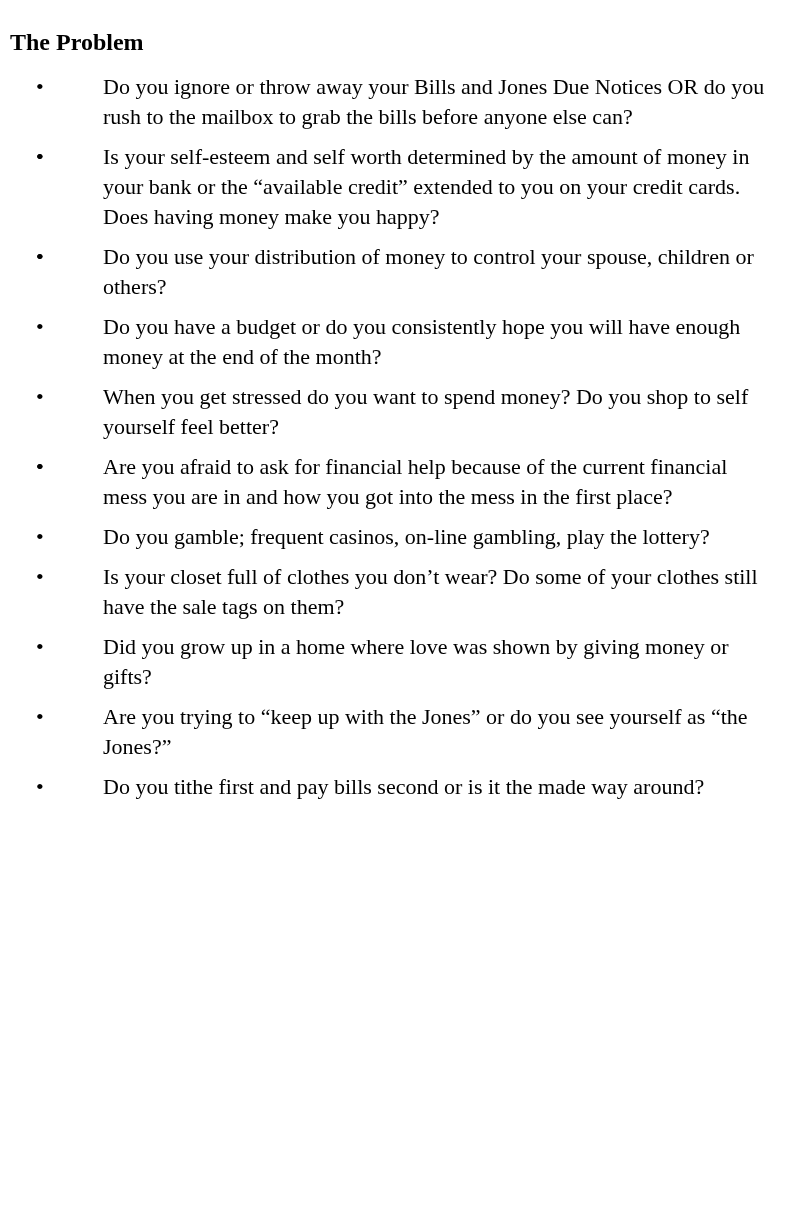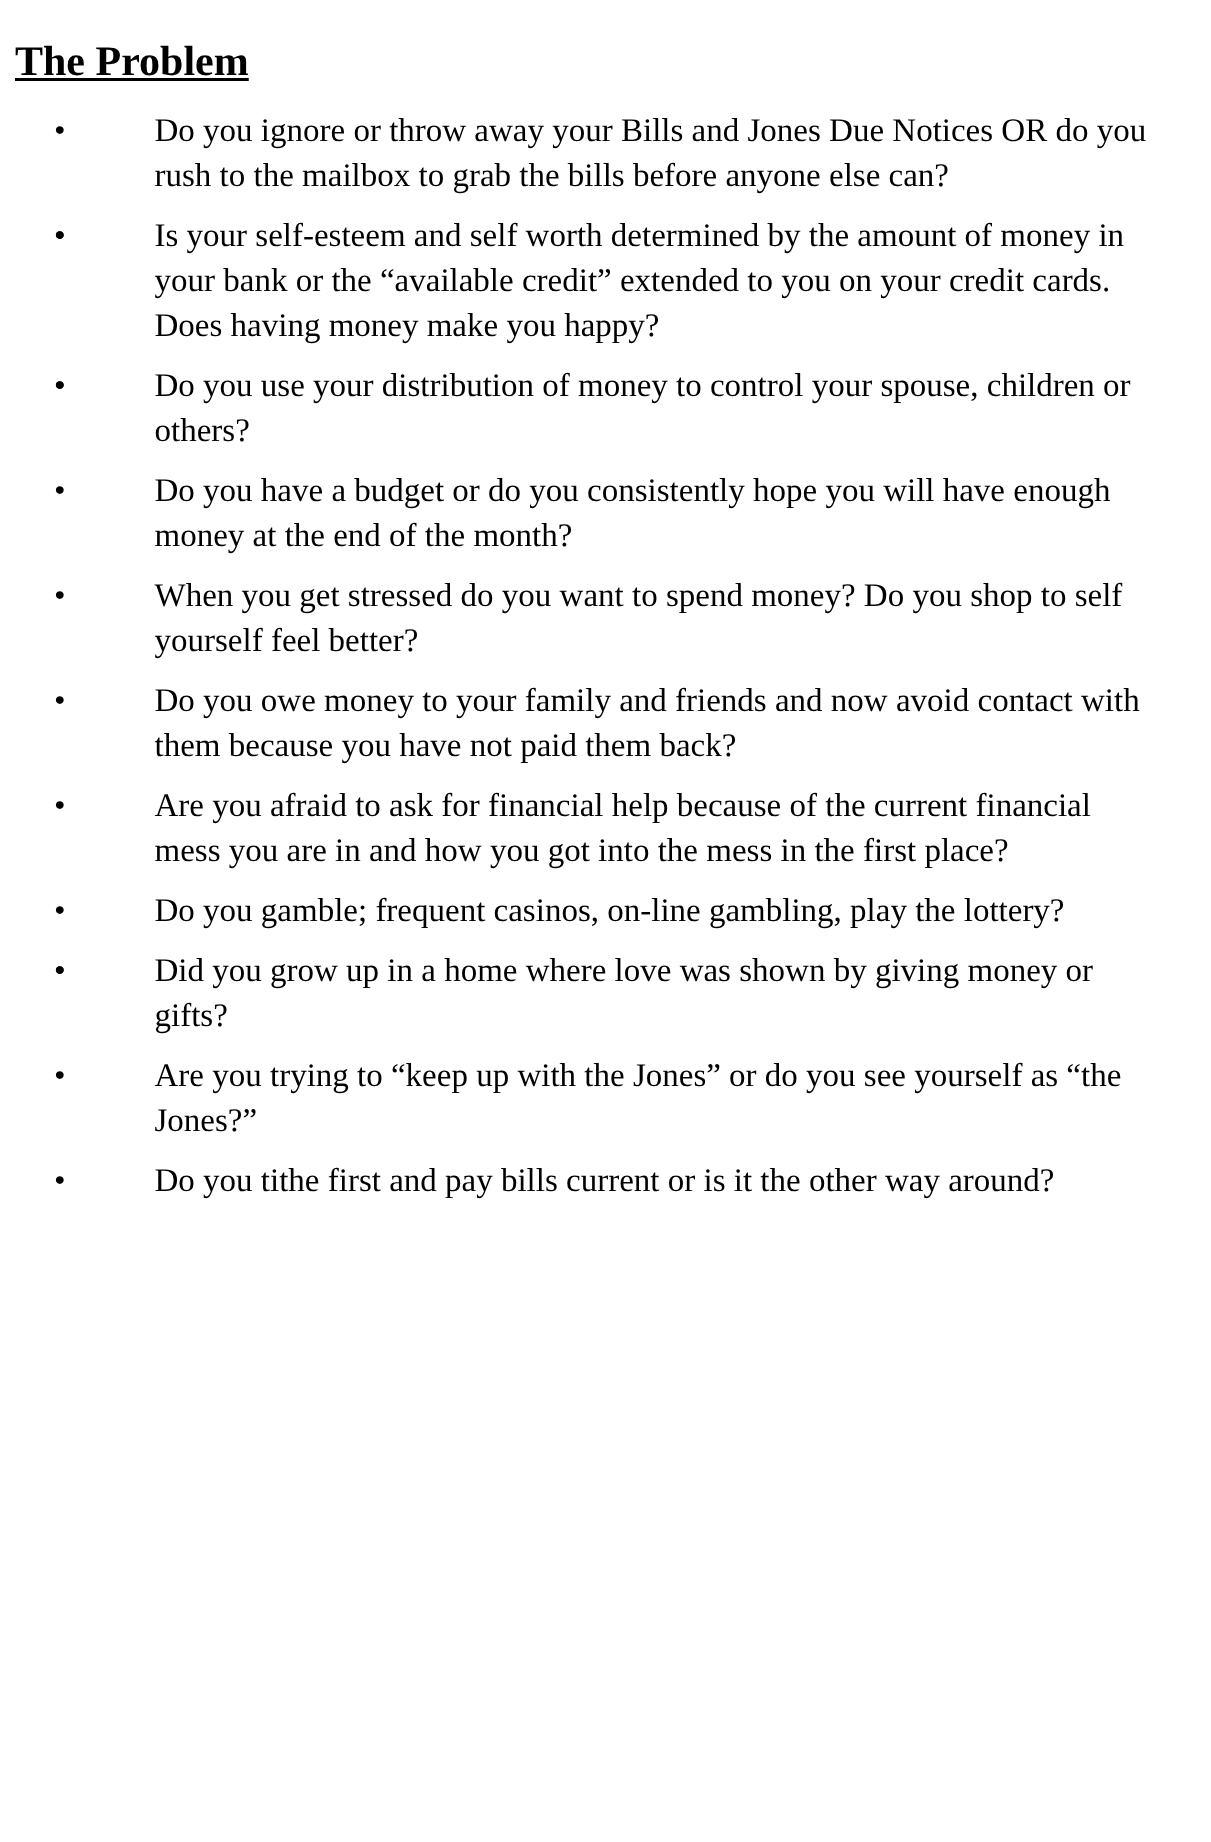--- a/index.html
+++ b/index.html
@@ -15,25 +15,24 @@
     overflow: hidden;
   }
   .page {
     box-sizing: border-box;
     width: 807px;
     height: 1228px;
     padding-top: 26px;
   }
   .page-title {
     margin: 0 0 14px 10px;
-    font-size: 28px;
+    font-size: 24px;
     line-height: 32px;
     font-weight: bold;
     color: #000000;
-    text-decoration: underline;
   }
   .questions {
     list-style: none;
     margin: 0;
     padding: 0;
   }
   .question-item {
     position: relative;
     box-sizing: content-box;
     padding-left: 103px;
@@ -79,39 +78,39 @@
     <li class="question-item">
       <span class="bullet">•</span>
       <span>Do you have a budget or do you consistently hope you will have enough money at the end of the month?</span>
     </li>
     <li class="question-item">
       <span class="bullet">•</span>
       <span>When you get stressed do you want to spend money? Do you shop to self yourself feel better?</span>
     </li>
     <li class="question-item">
       <span class="bullet">•</span>
-      <span>Do you owe money to your family and friends and now avoid contact with them because you have not paid them back?</span>
     </li>
     <li class="question-item">
       <span class="bullet">•</span>
       <span>Are you afraid to ask for financial help because of the current financial mess you are in and how you got into the mess in the first place?</span>
     </li>
     <li class="question-item">
       <span class="bullet">•</span>
       <span>Do you gamble; frequent casinos, on-line gambling, play the lottery?</span>
     </li>
     <li class="question-item">
       <span class="bullet">•</span>
+      <span>Is your closet full of clothes you don’t wear? Do some of your clothes still have the sale tags on them?</span>
     </li>
     <li class="question-item">
       <span class="bullet">•</span>
       <span>Did you grow up in a home where love was shown by giving money or gifts?</span>
     </li>
     <li class="question-item">
       <span class="bullet">•</span>
       <span>Are you trying to “keep up with the Jones” or do you see yourself as “the Jones?”</span>
     </li>
     <li class="question-item">
       <span class="bullet">•</span>
-      <span>Do you tithe first and pay bills current or is it the other way around?</span>
+      <span>Do you tithe first and pay bills second or is it the made way around?</span>
     </li>
   </ul>
 </div>
 
 </body></html>

